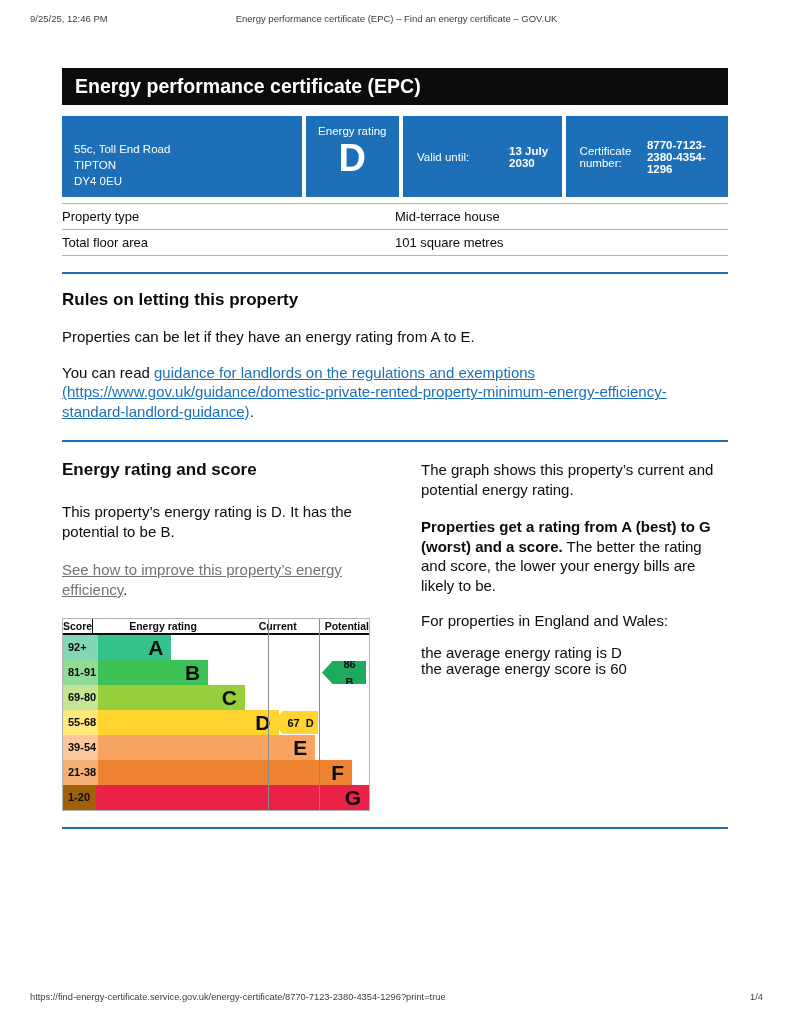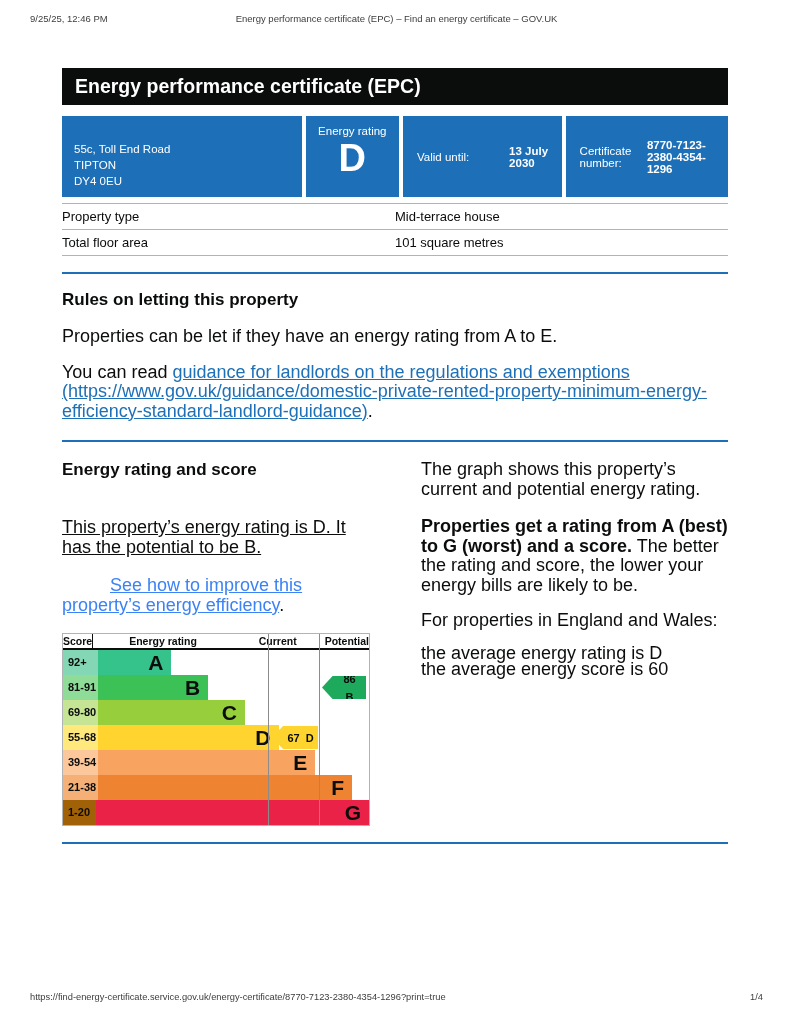--- a/index.html
+++ b/index.html
@@ -36,29 +36,29 @@
   .prop-value { flex:1; }
 
   .blue-rule { height:0; border:0; border-top:2px solid #1d70b8; margin:0; }
   .rule-1 { margin-top:16px; }
   .rule-2 { margin-top:19px; }
   .rule-3 { margin-top:16px; }
 
   h2 { font-size:17px; font-weight:bold; margin:0; line-height:21px; }
   .rules-heading { margin-top:15px; }
   p { margin:0; }
-  .body-text { font-size:18px; line-height:19.5px; }
+  .body-text { font-size:15px; line-height:19.5px; }
   .rules-body { margin-top:17px; }
   .rules-linkp { margin-top:16px; }
   a.link { text-decoration:underline; cursor:pointer; }
 
   .two-col { display:flex; margin-top:17px; }
   .col-left { width:345px; margin-right:14px; }
   .col-right { flex:1; }
-  .intro-para { margin-top:37px; max-width:304px; line-height:20px;text-decoration:underline; }
+  .intro-para { margin-top:22px; max-width:304px; line-height:20px; }
   .improve-para { margin-top:18px; max-width:290px; line-height:20px; }
   .rc-p1 { margin-top:1px; }
   .rc-p2 { margin-top:18px; }
   .rc-p3 { margin-top:16px; }
   .rc-lines { margin-top:14px; }
   .rc-lines div { line-height:16px; }
 
   
   .epc-chart { position:relative; margin-top:18px; width:306px; border:1px solid #b1b4b6; }
   .chart-header { display:flex; height:14px; line-height:14px; font-size:10.5px; font-weight:bold;
@@ -134,21 +134,21 @@
     <h2 class="rules-heading">Rules on letting this property</h2>
     <p class="body-text rules-body">Properties can be let if they have an energy rating from A to E.</p>
     <p class="body-text rules-linkp"><span>You can read </span><a class="link" style="color: rgb(29, 112, 184);">guidance for landlords on the regulations and exemptions (https://www.gov.uk/guidance/domestic-private-rented-property-minimum-energy-efficiency-standard-landlord-guidance)</a><span>.</span></p>
 
     <div class="blue-rule rule-2" style="border-top-color: rgb(29, 112, 184);"></div>
 
     <div class="two-col">
       <div class="col-left">
         <h2>Energy rating and score</h2>
         <p class="body-text intro-para">This property’s energy rating is D. It has the potential to be B.</p>
-        <p class="body-text improve-para"><a class="link" style="color: #3b82f6; margin-left: 48px;">See how to improve this property’s energy efficiency</a><span>.</span></p>
+        <p class="body-text improve-para"><a class="link" style="color: #737373;">See how to improve this property’s energy efficiency</a><span>.</span></p>
 
         <div class="epc-chart">
           <div class="chart-header">
             <div class="ch-score">Score</div>
             <div class="ch-rating">Energy rating</div>
             <div class="ch-current">Current</div>
             <div class="ch-potential">Potential</div>
           </div>
 
           <div class="crow">

